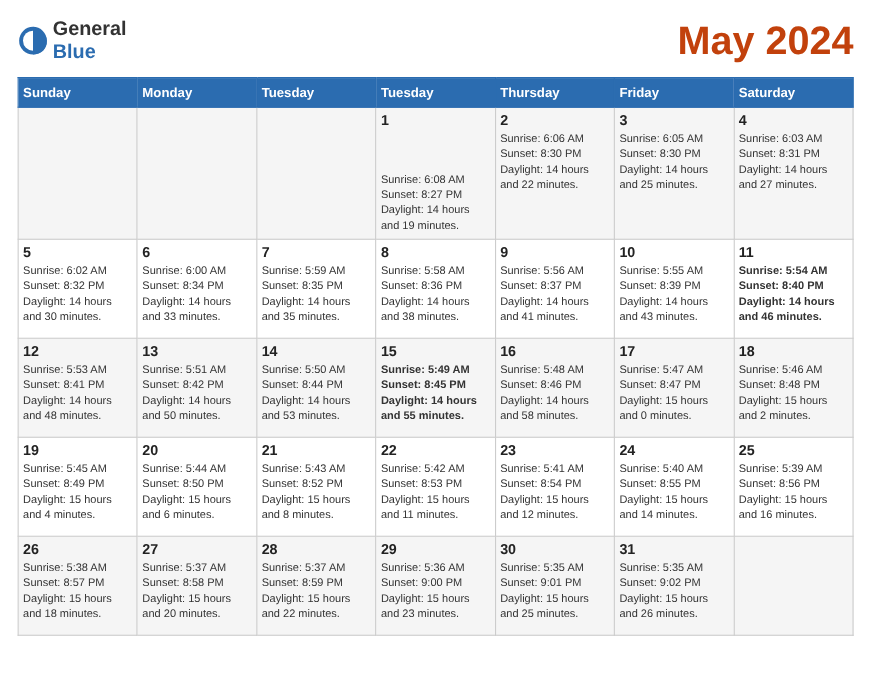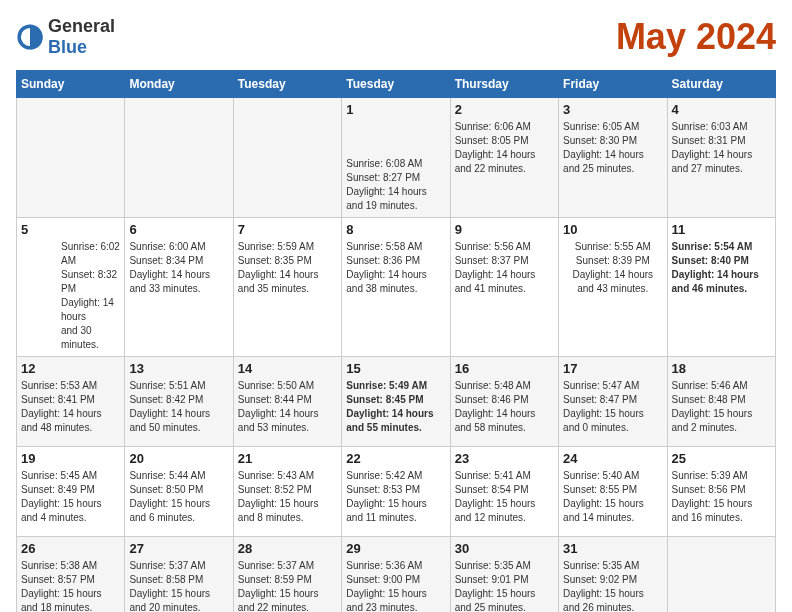--- a/index.html
+++ b/index.html
@@ -128,21 +128,21 @@
         <td>
           <span class="day-num">1</span>
           <div class="day-info" style="white-space: pre-line; margin-top: 40px;">Sunrise: 6:08 AM
 Sunset: 8:27 PM
 Daylight: 14 hours
 and 19 minutes.</div>
         </td>
         <td>
           <span class="day-num">2</span>
           <div class="day-info" style="white-space: pre-line;">Sunrise: 6:06 AM
-Sunset: 8:05 PM
+Sunset: 8:30 PM
 Daylight: 14 hours
 and 22 minutes.</div>
         </td>
         <td>
           <span class="day-num">3</span>
           <div class="day-info" style="white-space: pre-line;">Sunrise: 6:05 AM
 Sunset: 8:30 PM
 Daylight: 14 hours
 and 25 minutes.</div>
         </td>
@@ -150,21 +150,21 @@
           <span class="day-num">4</span>
           <div class="day-info" style="white-space: pre-line;">Sunrise: 6:03 AM
 Sunset: 8:31 PM
 Daylight: 14 hours
 and 27 minutes.</div>
         </td>
       </tr>
       <tr>
         <td>
           <span class="day-num">5</span>
-          <div class="day-info" style="white-space: pre-line; margin-left: 40px;">Sunrise: 6:02 AM
+          <div class="day-info" style="white-space: pre-line;">Sunrise: 6:02 AM
 Sunset: 8:32 PM
 Daylight: 14 hours
 and 30 minutes.</div>
         </td>
         <td>
           <span class="day-num">6</span>
           <div class="day-info" style="white-space: pre-line;">Sunrise: 6:00 AM
 Sunset: 8:34 PM
 Daylight: 14 hours
 and 33 minutes.</div>
@@ -185,21 +185,21 @@
         </td>
         <td>
           <span class="day-num">9</span>
           <div class="day-info" style="white-space: pre-line;">Sunrise: 5:56 AM
 Sunset: 8:37 PM
 Daylight: 14 hours
 and 41 minutes.</div>
         </td>
         <td>
           <span class="day-num">10</span>
-          <div class="day-info" style="white-space: pre-line; text-align: center;">Sunrise: 5:55 AM
+          <div class="day-info" style="white-space: pre-line;">Sunrise: 5:55 AM
 Sunset: 8:39 PM
 Daylight: 14 hours
 and 43 minutes.</div>
         </td>
         <td>
           <span class="day-num">11</span>
           <div class="day-info" style="white-space: pre-line; font-weight: bold;">Sunrise: 5:54 AM
 Sunset: 8:40 PM
 Daylight: 14 hours
 and 46 minutes.</div>

